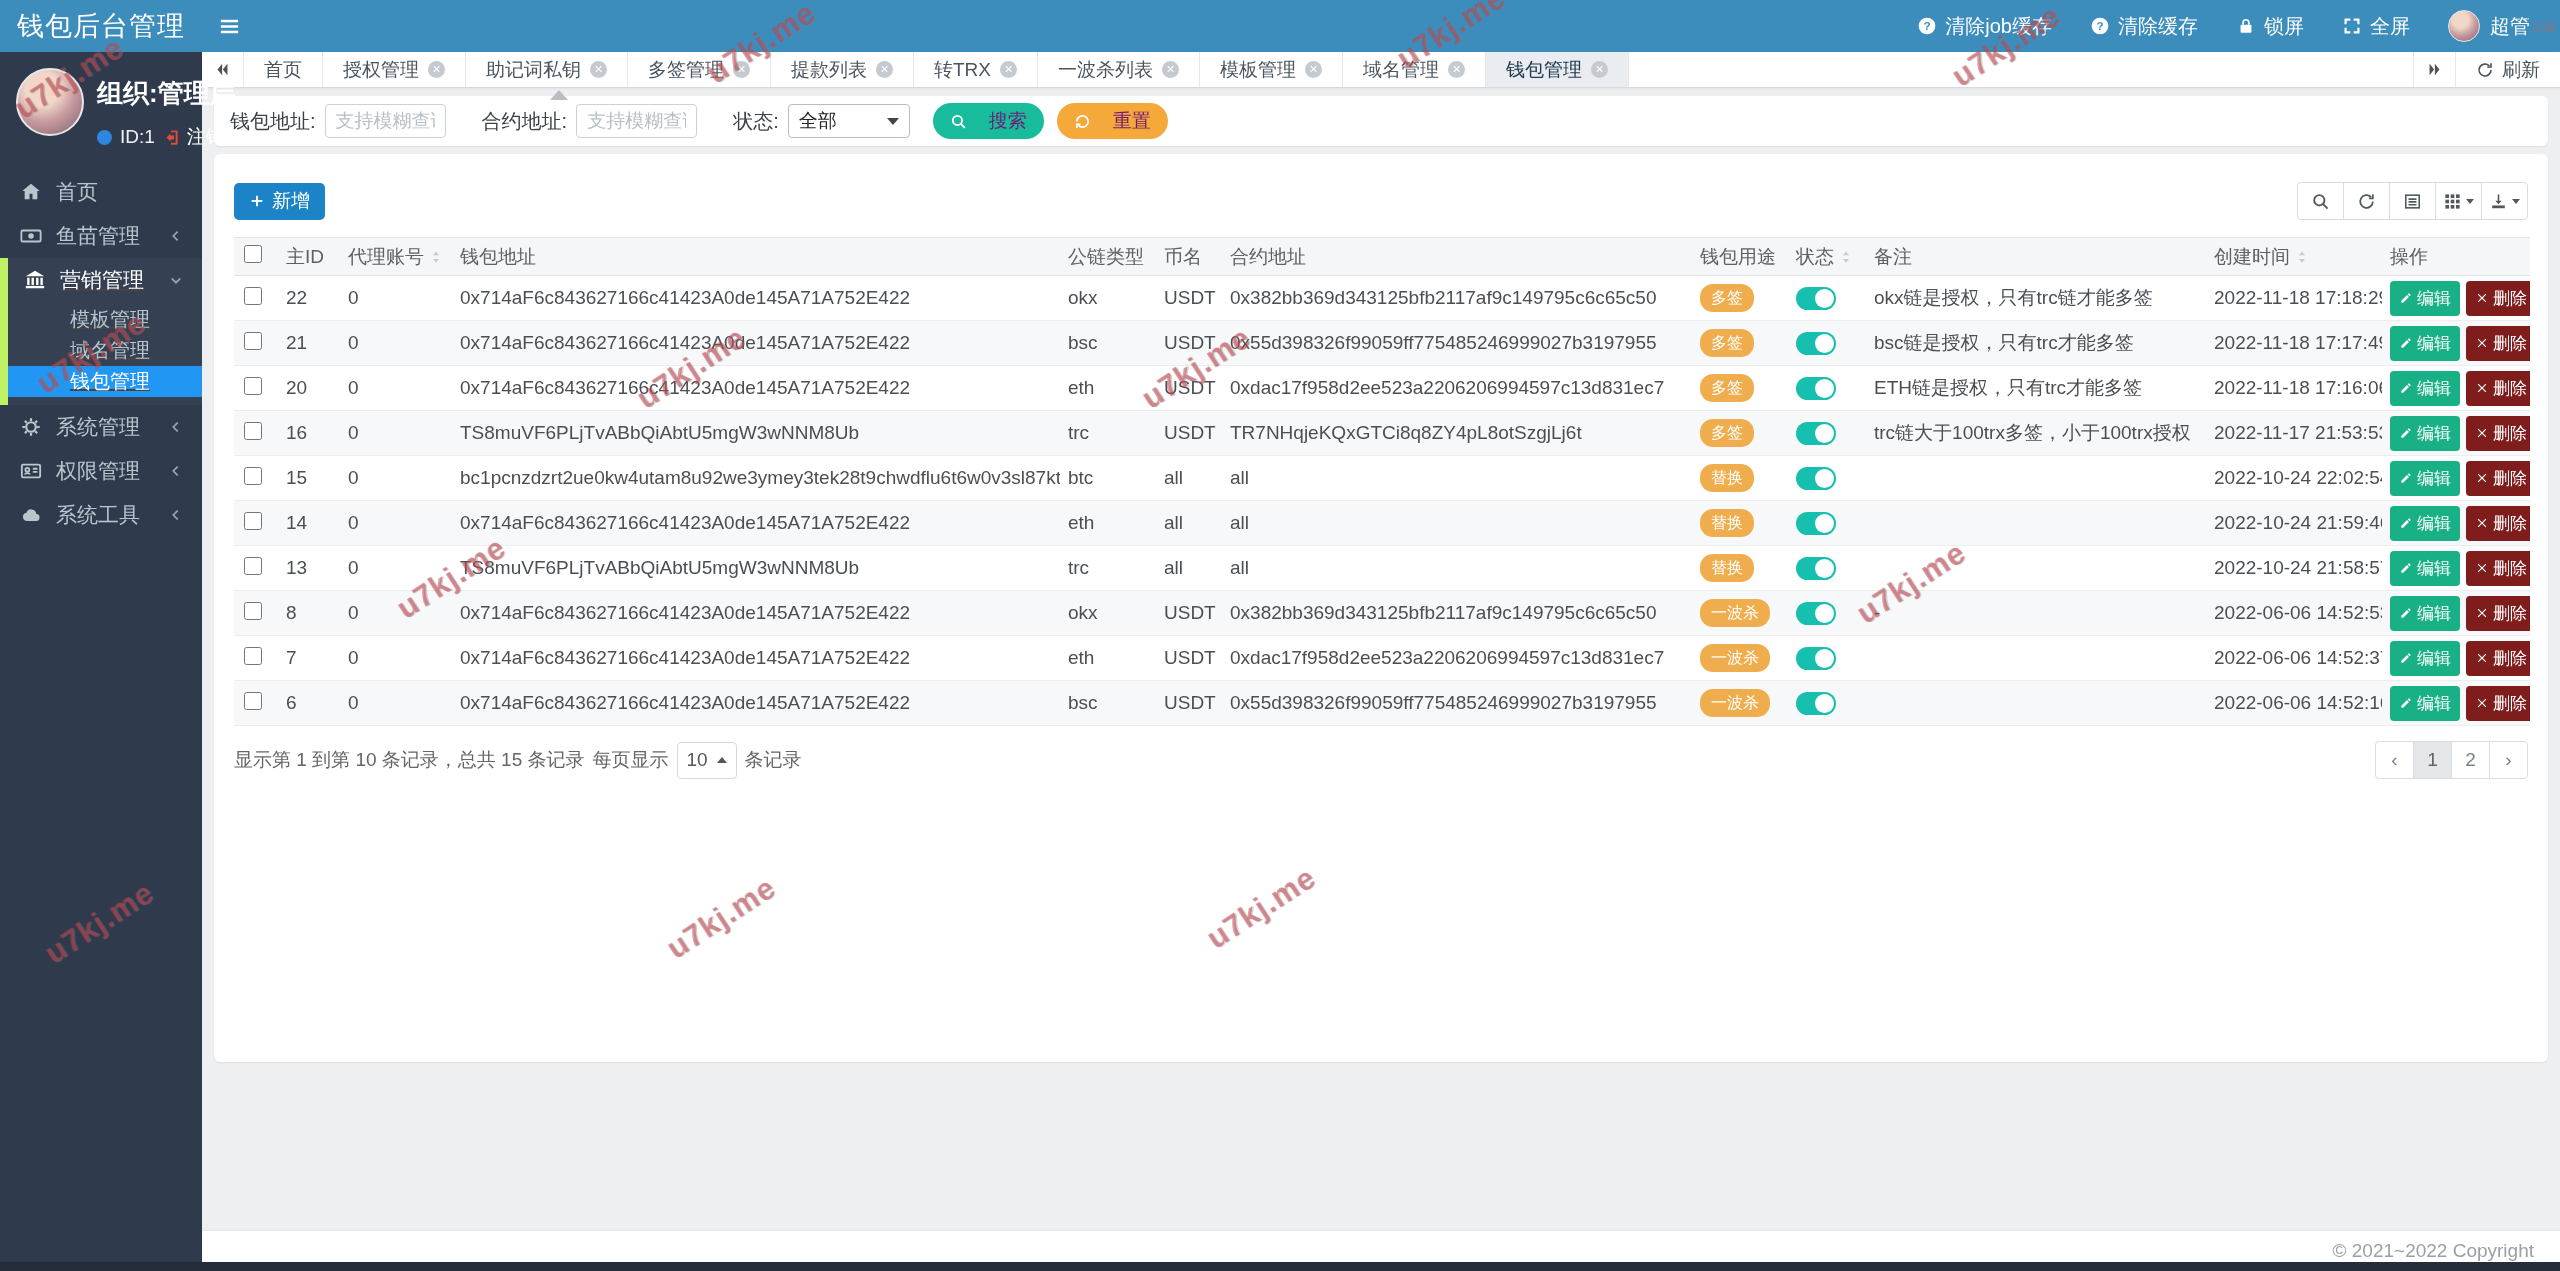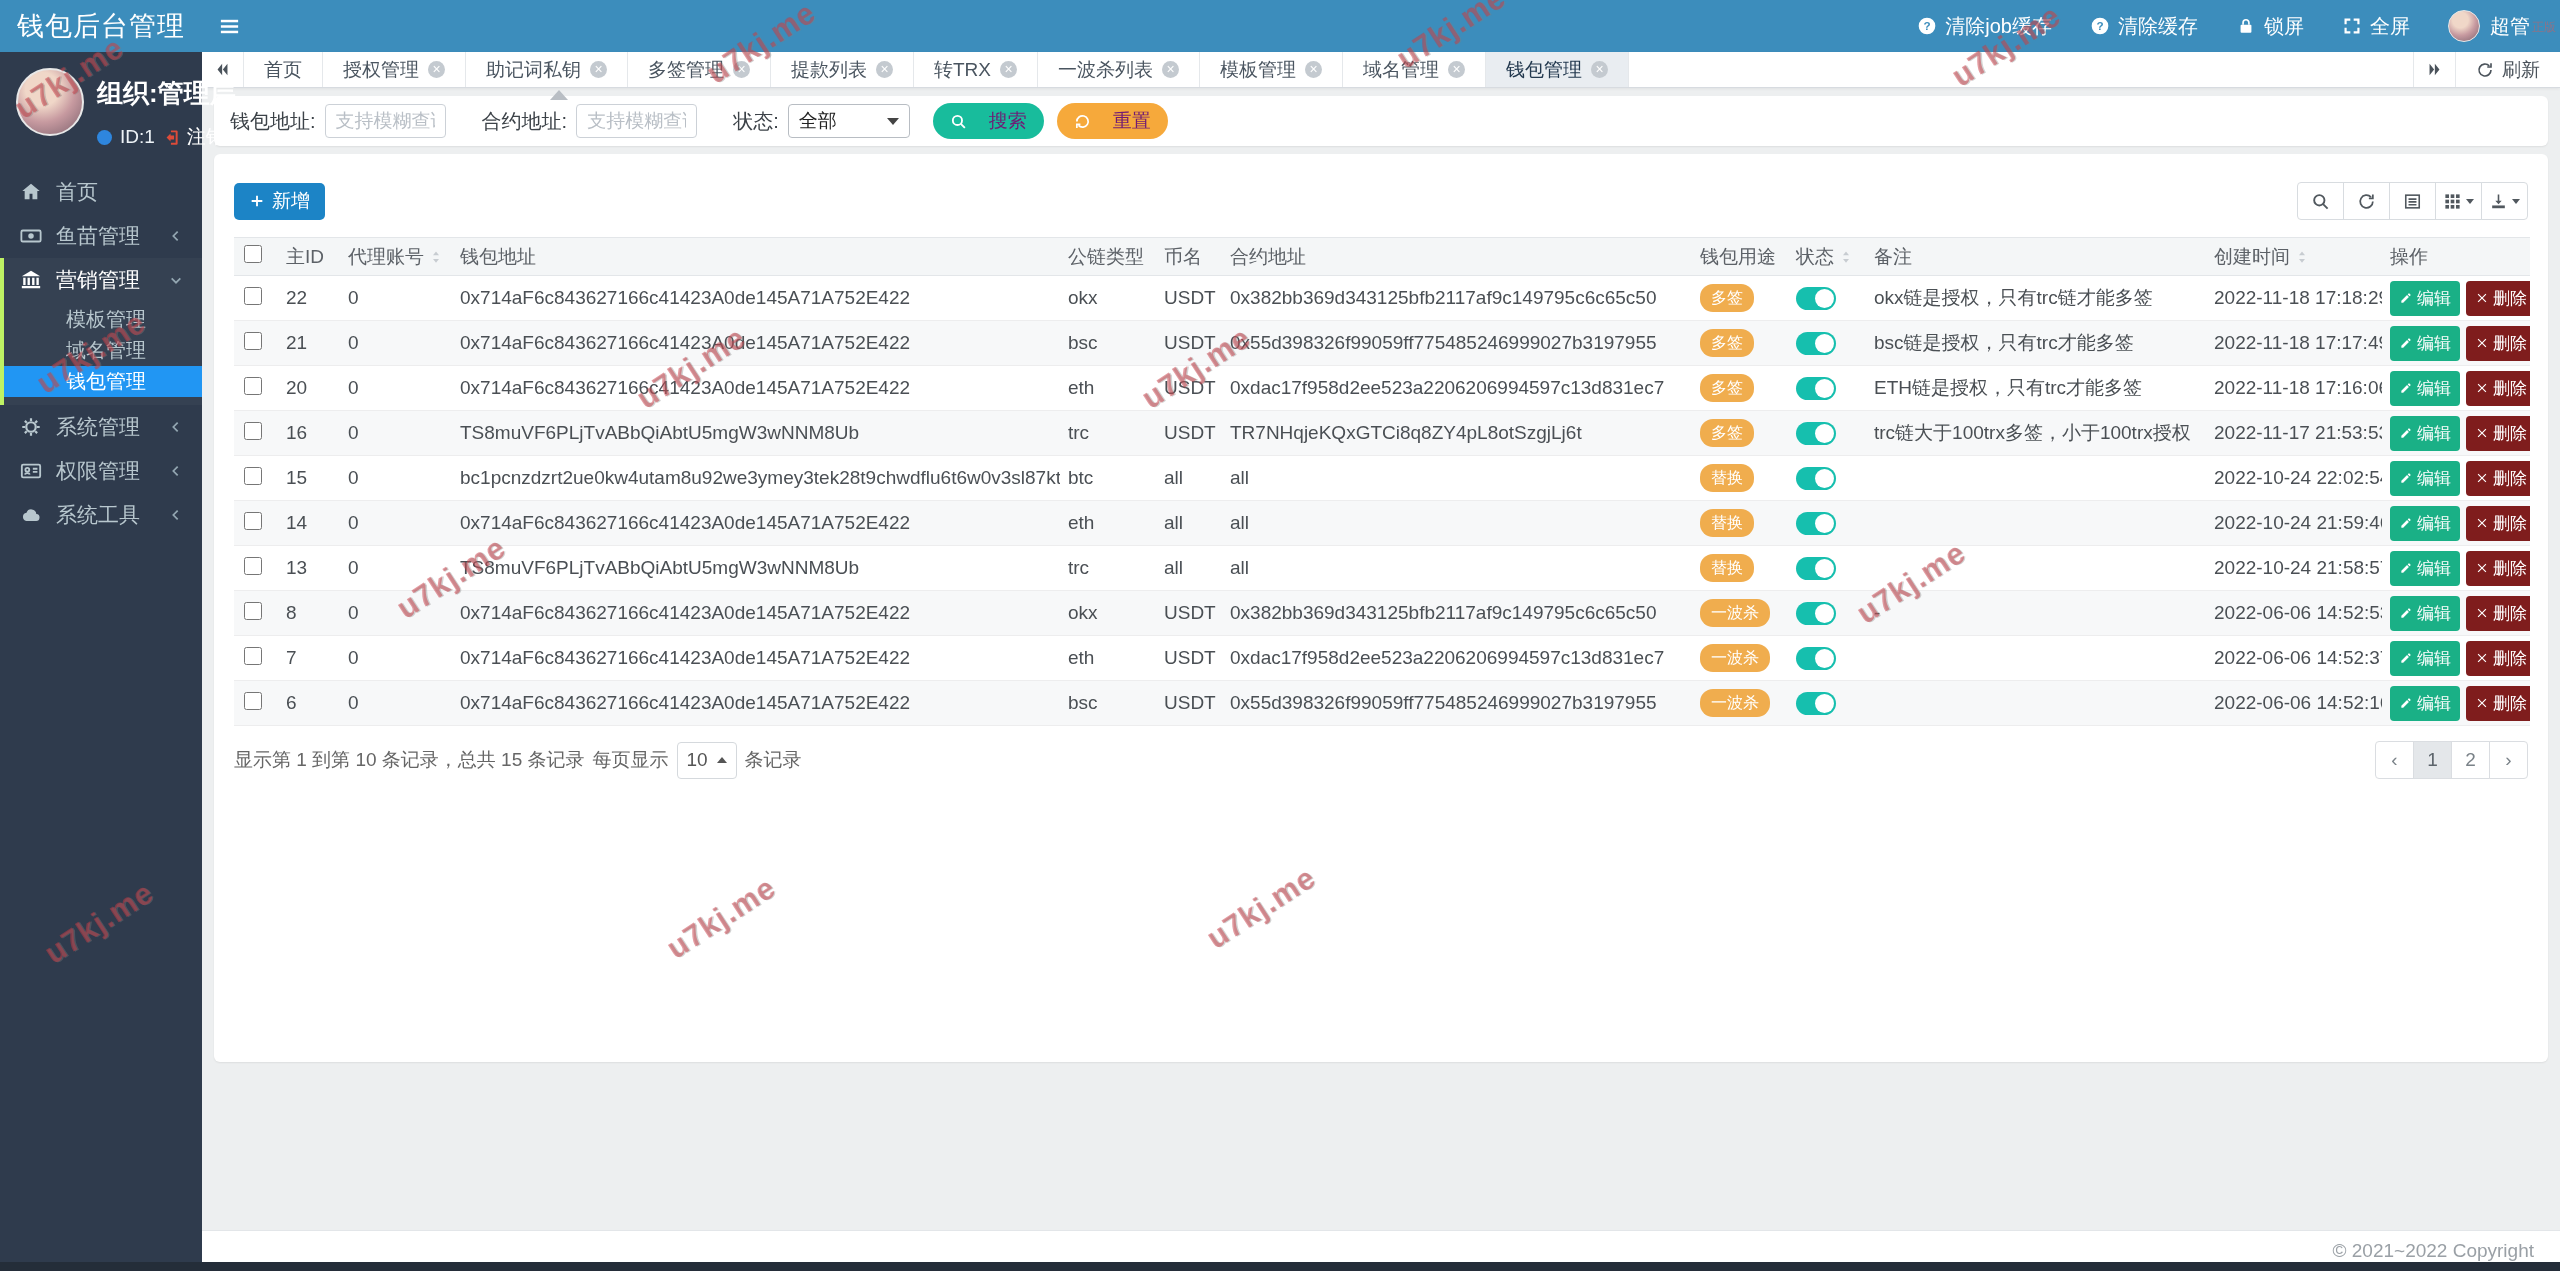--- a/index.html
+++ b/index.html
@@ -20,21 +20,21 @@
     background: radial-gradient(circle at 38% 30%, #f0d7c8 0 28%, #c79aa0 55%, #7a5f6b 100%);
     border:2px solid #e8e8e8; }
   .user-info { padding-top:8px; }
   .user-org { color:#fff; font-weight:bold; font-size:26px; white-space:nowrap;text-align:right; }
   .user-status { display:flex; align-items:center; gap:8px; margin-top:13px; color:#eef3f7; font-size:19px; }
   .dot { width:15px; height:15px; border-radius:50%; background:#2e86de; }
   .logout-wrap { display:flex; align-items:center; gap:5px; cursor:pointer; color:#fff; }
   .logout-wrap .ic { width:19px; height:19px; color:#dd4b39; }
 
   #menu { margin-top:6px; }
-  .m-group.open { border-left:4px solid #bef264; background:rgba(255,255,255,.03); }
+  .m-group.open { border-left:8px solid #bef264; background:rgba(255,255,255,.03);text-decoration:underline; }
   .m-item { display:flex; align-items:center; gap:14px; height:44px; padding:0 18px 0 20px; color:#b8c7ce; font-size:21px; cursor:pointer; }
   .m-group.open > .m-item { padding-left:16px; color:#fff; }
   .m-item .ic { width:22px; height:22px; flex:0 0 22px; }
   .m-item .chev { margin-left:auto; width:16px; height:16px; color:#93a6b1; }
   .sub { padding:2px 0 8px; }
   .sub-item { height:31px; display:flex; align-items:center; padding-left:62px; color:#b8c7ce; font-size:20px; cursor:pointer; }
   .sub-item.active { background:#2196f3; color:#fff; }
 
   
   .topbar { position:absolute; left:202px; top:0; right:0; height:52px; background:#3c8dbc; display:flex; align-items:center; z-index:2; }

